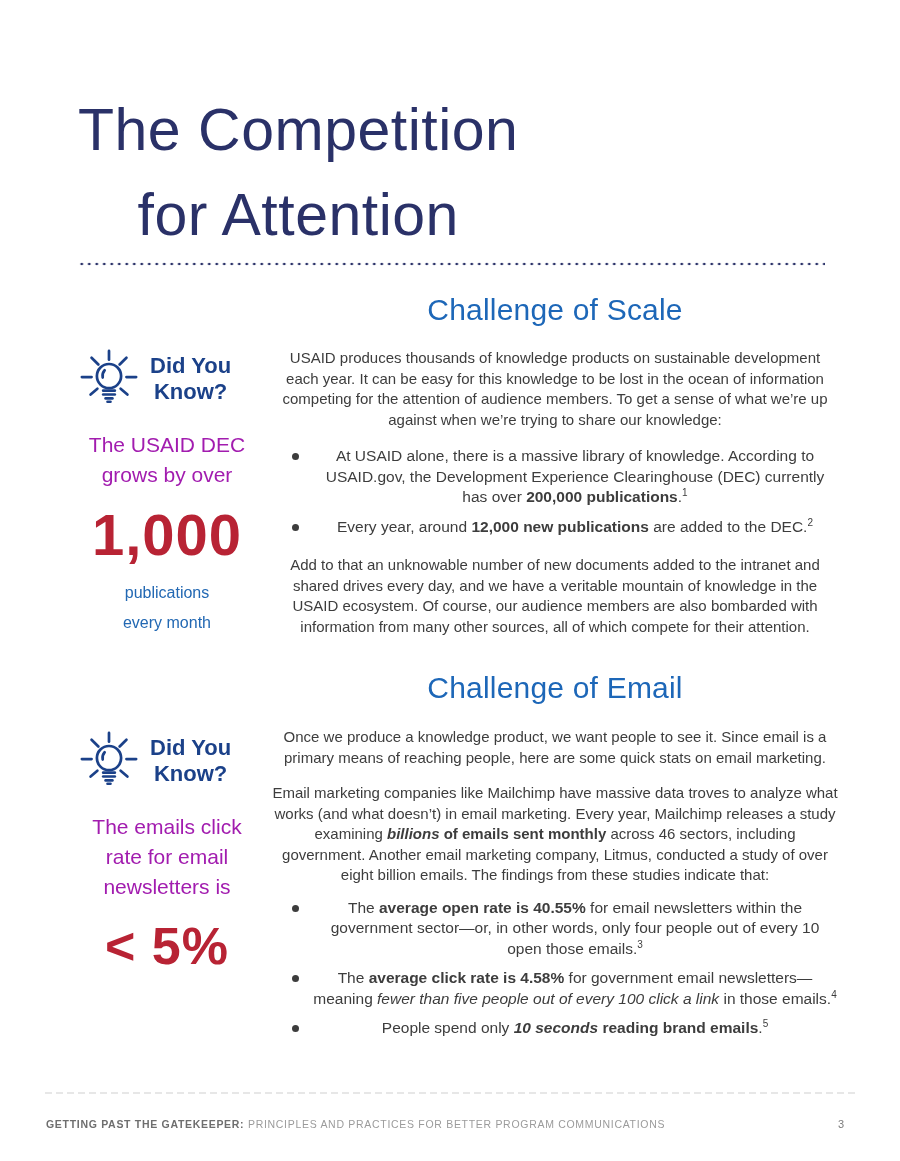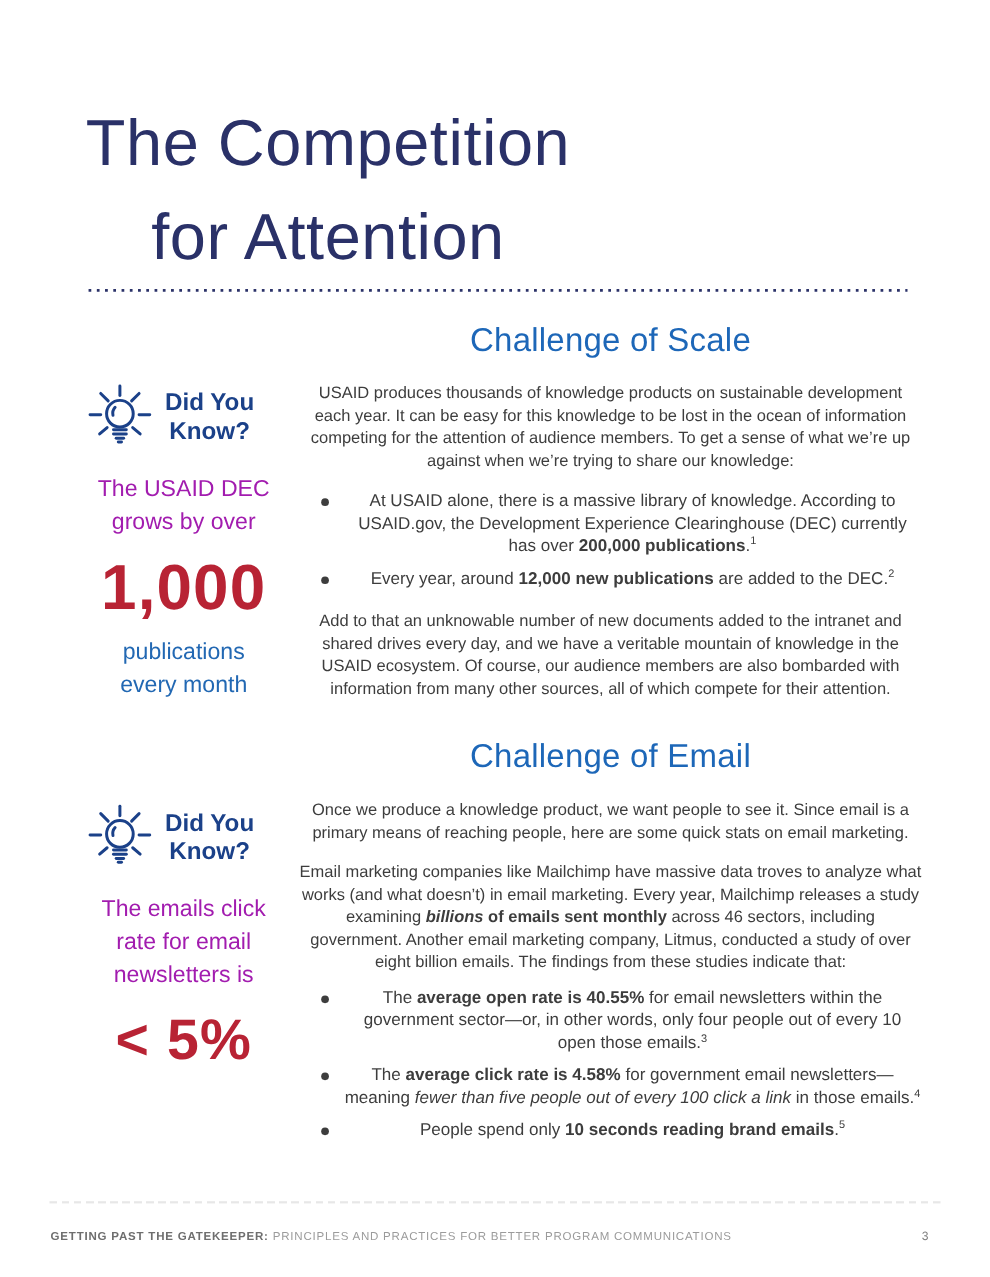--- a/index.html
+++ b/index.html
@@ -29,21 +29,21 @@
   .callout-head{display:flex;align-items:center;gap:10px;}
   .bulb{flex:0 0 auto;}
   .dyk-label{font-size:22px;font-weight:bold;color:#1B4189;line-height:26px;}
   .lead{
     margin:20px 0 0 0;font-size:21px;color:#a21caf;line-height:30px;font-weight:400;
   }
   .stat{
     margin-top:16px;font-size:58px;font-weight:bold;color:#B82334;line-height:58px;letter-spacing:1px;
   }
   .stat.small{font-size:52px;line-height:52px;margin-top:18px;}
-  .tail{margin:14px 0 0 0;font-size:21px;color:#2268B3;line-height:30px;font-weight:300;}
+  .tail{margin:14px 0 0 0;font-size:16px;color:#2268B3;line-height:30px;font-weight:300;}
   .callout.second{margin-top:92px;}
 
   
   .content{position:absolute;left:272px;top:292px;width:566px;}
   h2{
     margin:0;font-size:30px;font-weight:300;color:#1D67B8;line-height:36px;letter-spacing:0.2px;
   }
   .content p{
     margin:0;font-size:15px;line-height:20.5px;color:#3D3D3D;
   }
@@ -168,21 +168,21 @@
       <p class="p-outro">Add to that an unknowable number of new documents added to the intranet and shared drives every day, and we have a veritable mountain of knowledge in the USAID ecosystem. Of course, our audience members are also bombarded with information from many other sources, all of which compete for their attention.</p>
     </section>
 
     <section>
       <h2 class="h2-second">Challenge of Email</h2>
       <p class="p-after-h2">Once we produce a knowledge product, we want people to see it. Since email is a primary means of reaching people, here are some quick stats on email marketing.</p>
       <p class="p-mid"><span>Email marketing companies like Mailchimp have massive data troves to analyze what works (and what doesn’t) in email marketing. Every year, Mailchimp releases a study examining </span><span style="font-weight: bold; font-style: italic;">billions</span><span style="font-weight: bold;"> of emails sent monthly</span><span> across 46 sectors, including government. Another email marketing company, Litmus, conducted a study of over eight billion emails. The findings from these studies indicate that:</span></p>
       <ul class="bullets" style="margin-top:12px;">
         <li><span>The </span><span style="font-weight: bold;">average open rate is 40.55%</span><span> for email newsletters within the government sector—or, in other words, </span><span style="">only four people out of every 10</span><span> open those emails.</span><sup>3</sup></li>
         <li><span>The </span><span style="font-weight: bold;">average click rate is 4.58%</span><span> for government email newsletters—meaning </span><span style="font-style: italic;">fewer than five people out of every 100 click a link</span><span> in those emails.</span><sup>4</sup></li>
-        <li><span>People spend only </span><span style="font-weight: bold; ">10 seconds</span><span style="font-weight: bold;"> reading brand emails</span><span>.</span><sup>5</sup></li>
+        <li><span>People spend only </span><span style="font-weight: bold; font-style: italic;">10 seconds</span><span style="font-weight: bold;"> reading brand emails</span><span>.</span><sup>5</sup></li>
       </ul>
     </section>
 
   </main>
 
   <div class="footer-rule"></div>
   <div class="footer-text">
     <span class="f-bold">GETTING PAST THE GATEKEEPER:</span><span class="f-light"> PRINCIPLES AND PRACTICES FOR BETTER PROGRAM COMMUNICATIONS</span>
   </div>
   <div class="page-number">3</div>

